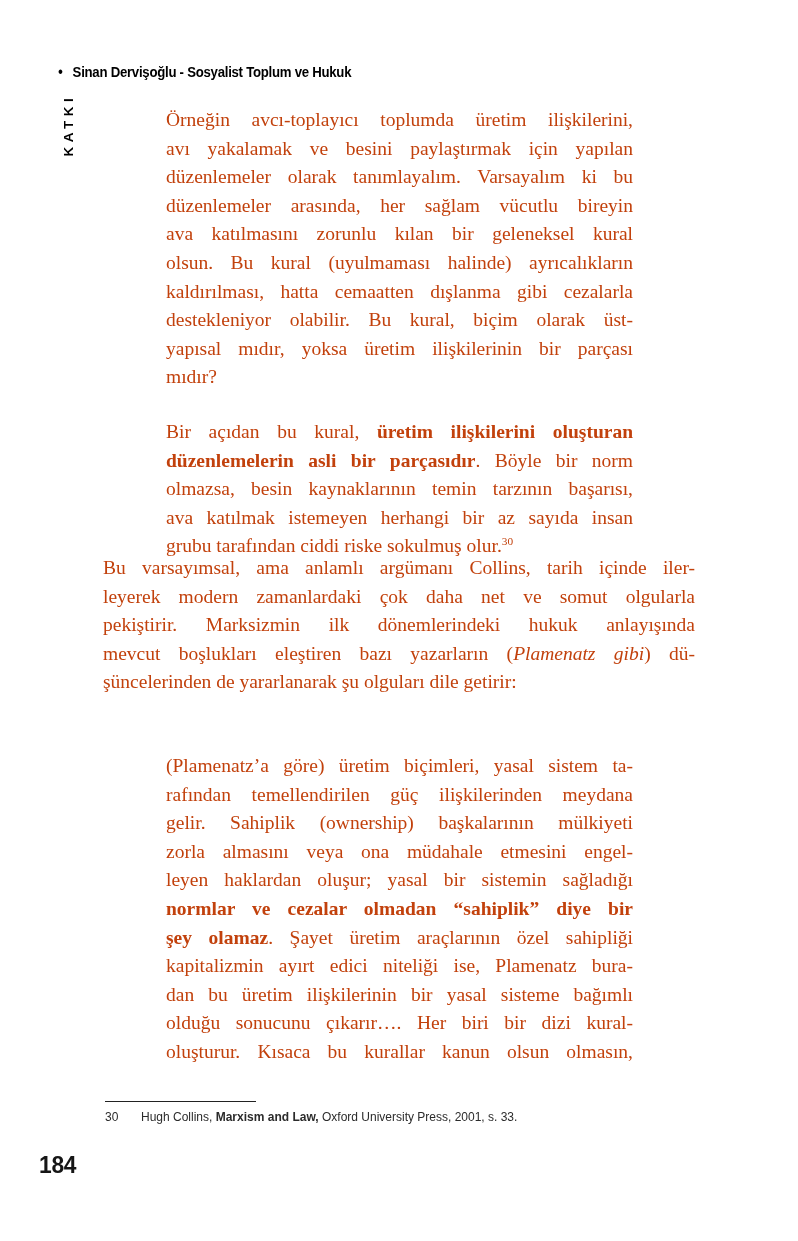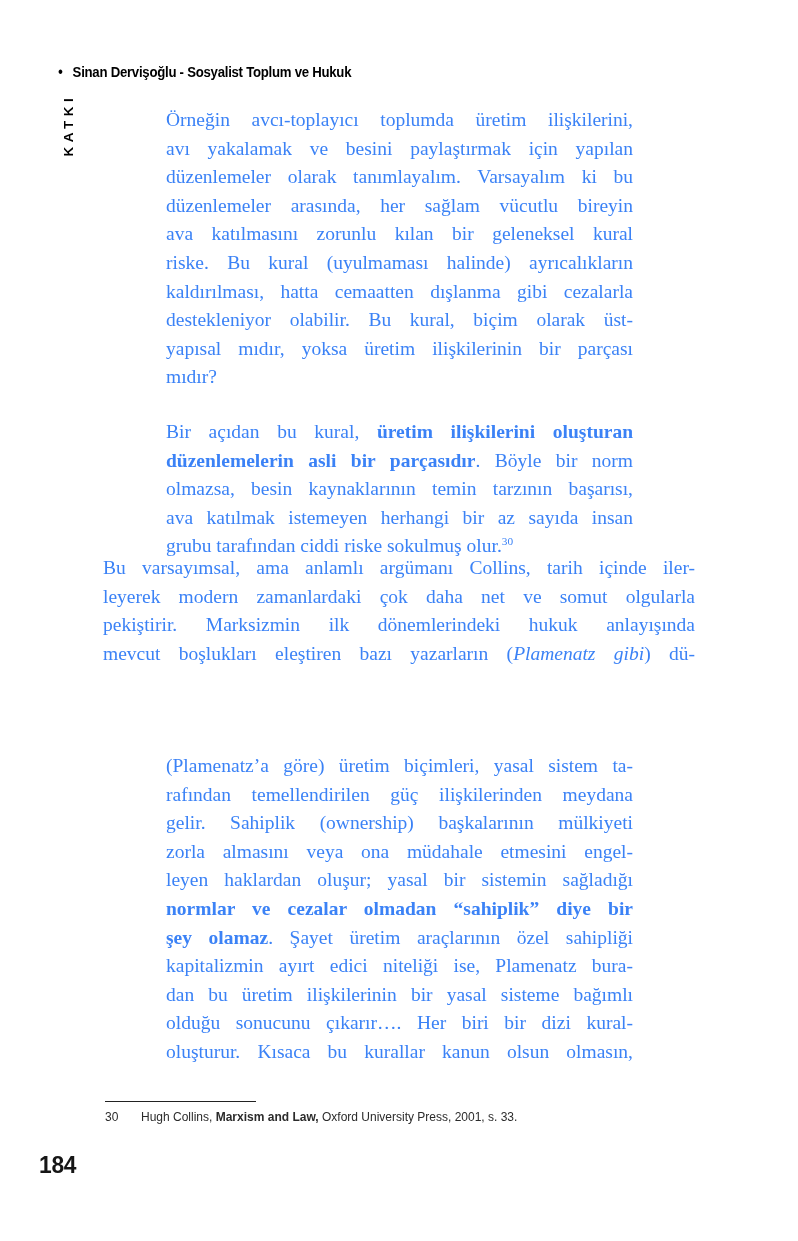--- a/index.html
+++ b/index.html
@@ -44,21 +44,21 @@
     letter-spacing: 4.5px;
     color: #000;
     white-space: nowrap;
   }
 
   
   .textblock {
     position: absolute;
     font-size: 19.5px;
     line-height: 28.6px;
-    color: #3b82f6;
+    color: #c2410c;
   }
   .quote { left: 166px; width: 467px; }
   .para  { left: 103px; width: 592px; }
   #q1 { top: 106px; }
   #q2 { top: 418px; }
   #para1 { top: 554px; }
   #q3 { top: 720px; margin-top: 32px; }
 
   .line { text-align: justify; text-align-last: justify; }
   .line.last { text-align-last: left; }
@@ -114,40 +114,41 @@
   </div>
 
   <div class="katki">KATKI</div>
 
   <div id="q1" class="textblock quote">
       <div class="line"><span>Örneğin avcı-toplayıcı toplumda üretim ilişkilerini,</span></div>
       <div class="line"><span>avı yakalamak ve besini paylaştırmak için yapılan</span></div>
       <div class="line"><span>düzenlemeler olarak tanımlayalım. Varsayalım ki bu</span></div>
       <div class="line"><span>düzenlemeler arasında, her sağlam vücutlu bireyin</span></div>
       <div class="line"><span>ava katılmasını zorunlu kılan bir geleneksel kural</span></div>
-      <div class="line"><span>riske. Bu kural (uyulmaması halinde) ayrıcalıkların</span></div>
+      <div class="line"><span>olsun. Bu kural (uyulmaması halinde) ayrıcalıkların</span></div>
       <div class="line"><span>kaldırılması, hatta cemaatten dışlanma gibi cezalarla</span></div>
       <div class="line"><span>destekleniyor olabilir. Bu kural, biçim olarak üst-</span></div>
       <div class="line"><span>yapısal mıdır, yoksa üretim ilişkilerinin bir parçası</span></div>
       <div class="line last"><span>mıdır?</span></div>
     </div>
 
   <div id="q2" class="textblock quote">
       <div class="line"><span>Bir açıdan bu kural, </span><span class="b">üretim ilişkilerini oluşturan</span></div>
       <div class="line"><span class="b">düzenlemelerin asli bir parçasıdır</span><span>. Böyle bir norm</span></div>
       <div class="line"><span>olmazsa, besin kaynaklarının temin tarzının başarısı,</span></div>
       <div class="line"><span>ava katılmak istemeyen herhangi bir az sayıda insan</span></div>
       <div class="line last"><span>grubu tarafından ciddi riske sokulmuş olur.</span><span class="sup">30</span></div>
     </div>
 
   <div id="para1" class="textblock para">
       <div class="line"><span>Bu varsayımsal, ama anlamlı argümanı Collins, tarih içinde iler-</span></div>
       <div class="line"><span>leyerek modern zamanlardaki çok daha net ve somut olgularla</span></div>
       <div class="line"><span>pekiştirir. Marksizmin ilk dönemlerindeki hukuk anlayışında</span></div>
       <div class="line"><span>mevcut boşlukları eleştiren bazı yazarların (</span><span class="i">Plamenatz gibi</span><span>) dü-</span></div>
+      <div class="line last"><span>şüncelerinden de yararlanarak şu olguları dile getirir:</span></div>
     </div>
 
   <div id="q3" class="textblock quote">
       <div class="line"><span>(Plamenatz’a göre) üretim biçimleri, yasal sistem ta-</span></div>
       <div class="line"><span>rafından temellendirilen güç ilişkilerinden meydana</span></div>
       <div class="line"><span>gelir. Sahiplik (ownership) başkalarının mülkiyeti</span></div>
       <div class="line"><span>zorla almasını veya ona müdahale etmesini engel-</span></div>
       <div class="line"><span>leyen haklardan oluşur; yasal bir sistemin sağladığı</span></div>
       <div class="line"><span class="b">normlar ve cezalar olmadan “sahiplik” diye bir</span></div>
       <div class="line"><span class="b">şey olamaz</span><span>. Şayet üretim araçlarının özel sahipliği</span></div>

